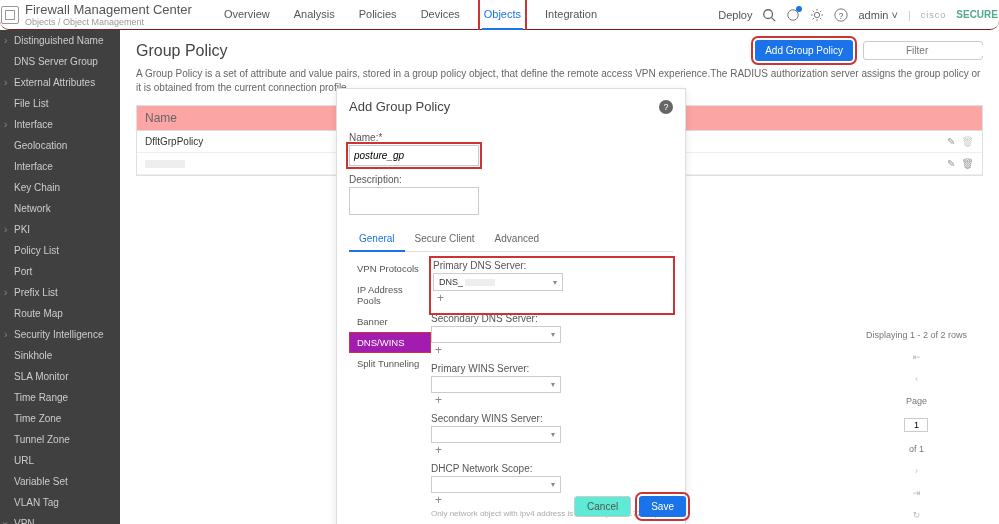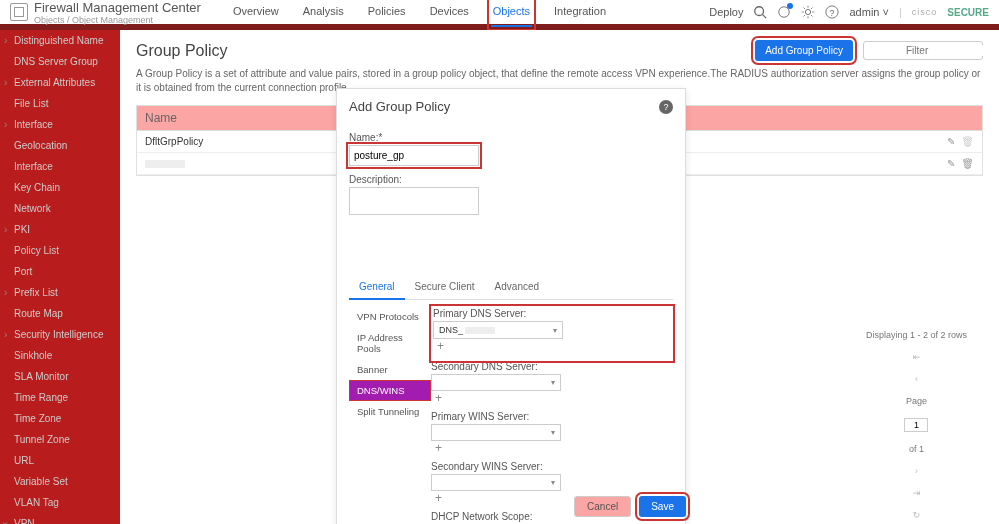--- a/index.html
+++ b/index.html
@@ -1,36 +1,36 @@
 <!DOCTYPE html>
 <html><head>
 <meta charset="utf-8">
 <style>
 * { box-sizing: border-box; margin: 0; padding: 0; font-family: -apple-system, Helvetica, Arial, sans-serif; }
 body { width: 999px; height: 524px; background: #fff; font-size: 11px; color: #333; overflow: hidden; }
 
 
-.header { height: 30px; border-bottom: 6px solid #7f1d1d; display: flex; align-items: center; padding: 0 10px; }
+.header { height: 30px; border-bottom: 1px solid #7f1d1d; display: flex; align-items: center; padding: 0 1px; border-radius: 9px; }
 .logo-icon { width: 18px; height: 18px; border: 1px solid #999; border-radius: 2px; margin-right: 6px; display: flex; align-items: center; justify-content: center; }
 .logo-icon::before { content: ''; width: 8px; height: 8px; border: 1px solid #999; }
 .app-title { font-size: 13px; color: #555; }
 .app-sub { font-size: 9px; color: #999; }
 .topnav { display: flex; margin-left: 30px; gap: 20px; }
 .topnav-item { font-size: 11px; color: #555; padding: 8px 2px; cursor: pointer; }
 .topnav-item.active { color: #1a73e8; border-bottom: 2px solid #1a73e8; }
 .topnav-item.hl { outline: 2px solid #c33; outline-offset: 2px; }
 .header-right { margin-left: auto; display: flex; align-items: center; gap: 10px; font-size: 11px; color: #555; }
 .hr-icon { width: 14px; height: 14px; color: #666; cursor: pointer; }
 .badge { position: relative; }
 .badge::after { content: ''; position: absolute; top: -2px; right: -2px; width: 6px; height: 6px; background: #1a73e8; border-radius: 50%; }
 .cisco { font-size: 9px; letter-spacing: 1px; color: #aaa; }
 .secure { font-size: 10px; font-weight: bold; color: #5a8; }
 
 
-.sidebar { position: absolute; left: 0; top: 30px; bottom: 0; width: 120px; background: #b91c1c; color: #ccc; font-size: 10px; overflow-y: auto; }
+.sidebar { position: absolute; left: 0; top: 30px; bottom: 0; width: 120px; background: #404040; color: #ccc; font-size: 10px; overflow-y: auto; }
 .side-item { padding: 3px 8px 3px 14px; cursor: pointer; line-height: 1.5; white-space: nowrap; }
 .side-item.exp::before { content: '›'; position: absolute; left: 4px; transform: rotate(0); color: #888; }
 .side-item.open::before { transform: rotate(90deg); }
 .side-item { position: relative; }
 
 
 .main { position: absolute; left: 120px; right: 0; top: 30px; bottom: 0; padding: 10px 16px; background: #fff; }
 .page-head { display: flex; align-items: center; margin-bottom: 6px; }
 .page-title { font-size: 16px; color: #444; }
 .add-btn { margin-left: auto; background: #1a73e8; color: #fff; border: none; padding: 5px 10px; font-size: 10px; border-radius: 3px; cursor: pointer; outline: 2px solid #c33; outline-offset: 2px; }
@@ -42,42 +42,42 @@
 .th { background: #fca5a5; padding: 5px 8px; font-size: 12px; color: #666; border-bottom: 1px solid #ddd; }
 .tr { display: flex; padding: 5px 8px; border-bottom: 1px solid #eee; font-size: 10px; align-items: center; }
 .tr .actions { margin-left: auto; display: flex; gap: 6px; color: #999; }
 
 
 .modal { position: absolute; left: 336px; top: 88px; width: 350px; background: #fff; border: 1px solid #ddd; box-shadow: 0 2px 8px rgba(0,0,0,0.1); }
 .modal-head { padding: 10px 12px; font-size: 13px; color: #444; display: flex; align-items: center; }
 .modal-help { margin-left: auto; width: 14px; height: 14px; border-radius: 50%; background: #666; color: #fff; font-size: 9px; display: flex; align-items: center; justify-content: center; }
 .modal-body { padding: 0 12px 10px; }
 .form-label { font-size: 10px; color: #555; margin-top: 8px; margin-bottom: 2px; display: block; }
-.form-input { width: 130px; border: 1px solid #ccc; padding: 4px; font-size: 10px; }
+.form-input { width: 130px; border: 1px solid #ccc; padding: 4px; font-size: 10px; font-style: italic; }
 .form-input.hl { outline: 2px solid #c33; outline-offset: 1px; }
 .tabs { display: flex; border-bottom: 1px solid #ddd; margin-top: 12px; }
-.tab { padding: 6px 10px; font-size: 10px; color: #666; cursor: pointer; margin-top: 48px; }
+.tab { padding: 6px 10px; font-size: 10px; color: #666; cursor: pointer; }
 .tab.active { color: #1a73e8; border-bottom: 2px solid #1a73e8; margin-bottom: -1px; }
 .tab-body { display: flex; margin-top: 6px; }
 .subtabs { width: 82px; }
 .subtab { padding: 5px 8px; font-size: 9.5px; color: #555; cursor: pointer; }
 .subtab.active { background: #a21caf; color: #fff; outline: 1.5px solid #c33; outline-offset: -1px; }
 .fields { flex: 1; }
 .fieldrow { margin-bottom: 6px; }
 .fieldlabel { font-size: 10px; color: #555; margin-bottom: 2px; }
 .select { display: flex; align-items: center; border: 1px solid #ccc; width: 130px; padding: 3px 5px; font-size: 9px; background: #fff; }
 .select .caret { margin-left: auto; font-size: 8px; color: #888; }
 .plus { display: inline-block; margin-left: 4px; color: #888; font-size: 12px; cursor: pointer; }
 .hint { font-size: 8px; color: #aaa; margin-top: 2px; }
 .group-hl { outline: 2px solid #c33; padding: 2px; }
 
 
 .bottom { position: absolute; left: 336px; top: 496px; width: 350px; display: flex; justify-content: flex-end; gap: 8px; }
 .btn { padding: 4px 12px; font-size: 10px; border-radius: 3px; cursor: pointer; }
-.btn-cancel { background: #fca5a5; border: 1px solid #ccc; color: #555; }
+.btn-cancel { background: #5eead4; border: 1px solid #ccc; color: #555; }
 .btn-save { background: #1a73e8; color: #fff; border: none; outline: 2px solid #c33; outline-offset: 2px; }
 
 .pager { position: absolute; right: 32px; bottom: 4px; font-size: 9px; color: #777; display: flex; align-items: center; gap: 12px; flex-direction: column; }
 .pager input { width: 24px; border: 1px solid #ccc; text-align: center; font-size: 9px; padding: 1px; }
 .pager .nav { color: #bbb; cursor: pointer; }
 
 svg { display: block; }
 </style>
 </head>
 <body>

